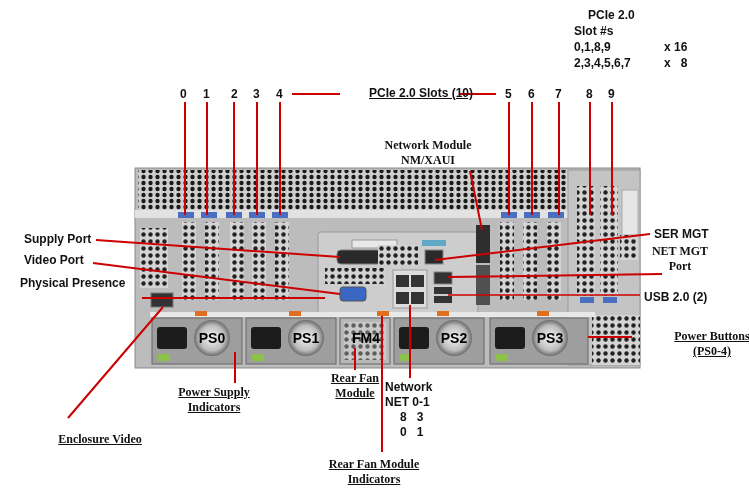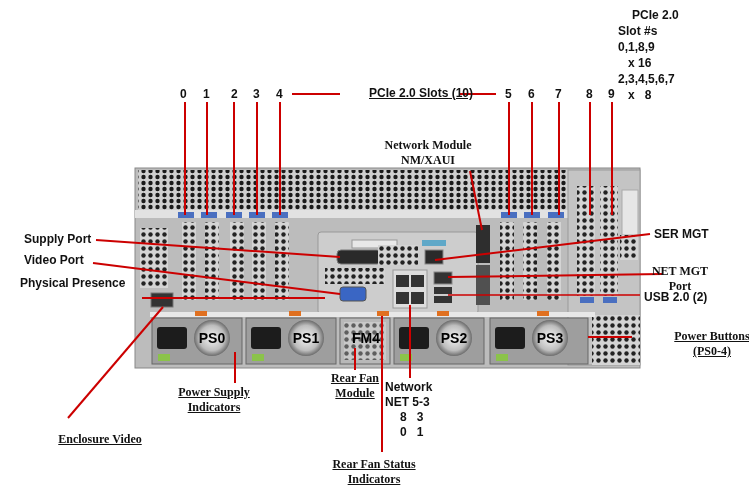--- a/index.html
+++ b/index.html
@@ -2,22 +2,22 @@
 <html><head>
 <meta charset="utf-8">
 <style>
   html, body { margin: 0; padding: 0; background: #ffffff; }
   body { width: 749px; height: 492px; position: relative; overflow: hidden;
          font-family: "Liberation Sans", sans-serif; font-weight: bold; color: #111; }
   .lbl { position: absolute; font-size: 12px; line-height: 15px; white-space: nowrap; }
   .u { text-decoration: underline; padding-left: 25px; }
   .c { text-align: center; font-family: Liberation Serif, serif; }
   svg#diagram { position: absolute; left: 0; top: 0; }
-  .legend { position: absolute; left: 574px; top: 7px; font-size: 12px; line-height: 16px; margin-left: 44px; }
-  .legend .row { display: flex; flex-direction: column; }
+  .legend { position: absolute; left: 574px; top: 7px; font-size: 12px; line-height: 16px; }
+  .legend .row { display: flex; }
   .legend .slots { width: 80px; }
   .pslabel { font-family: "Liberation Sans", sans-serif; font-weight: bold; font-size: 14px; fill: #000; }
 </style>
 </head>
 <body>
 
 <div class="legend">
   <div style="padding-left:14px">PCIe 2.0</div>
   <div>Slot #s</div>
   <div class="row">
@@ -208,43 +208,43 @@
   <div>NM/XAUI</div>
 </div>
 
 <div class="lbl" style="left:24px;top:232px">Supply Port</div>
 <div class="lbl" style="left:24px;top:253px">Video Port</div>
 <div class="lbl" style="left:20px;top:276px">
   <div>Physical Presence</div>
 </div>
 
 <div class="lbl" style="left:654px;top:227px">SER MGT</div>
-<div class="lbl c" style="left:645px;top:264px;width:70px">
+<div class="lbl c" style="left:645px;top:244px;width:70px">
   <div>NET MGT</div>
   <div>Port</div>
 </div>
 <div class="lbl" style="left:644px;top:290px">USB 2.0 (2)</div>
 <div class="lbl u c" style="left:636px;top:329px;width:102px">
   <div>Power Buttons</div>
   <div>(PS0-4)</div>
 </div>
 
 <div class="lbl u c" style="left:146px;top:385px;width:86px">
   <div>Power Supply</div>
   <div>Indicators</div>
 </div>
 <div class="lbl u c" style="left:298px;top:371px;width:64px">
   <div>Rear Fan</div>
   <div>Module</div>
 </div>
 <div class="lbl" style="left:385px;top:380px">
   <div>Network</div>
-  <div>NET 5-3</div>
+  <div>NET 0-1</div>
   <div style="padding-left:15px;white-space:pre">8   3</div>
   <div style="padding-left:15px;white-space:pre">0   1</div>
 </div>
 <div class="lbl u c" style="left:8px;top:432px;width:134px">
   <div>Enclosure Video</div>
 </div>
 <div class="lbl u c" style="left:294px;top:457px;width:110px">
-  <div>Rear Fan Status</div>
+  <div>Rear Fan Module</div>
   <div>Indicators</div>
 </div>
 
 </body></html>

